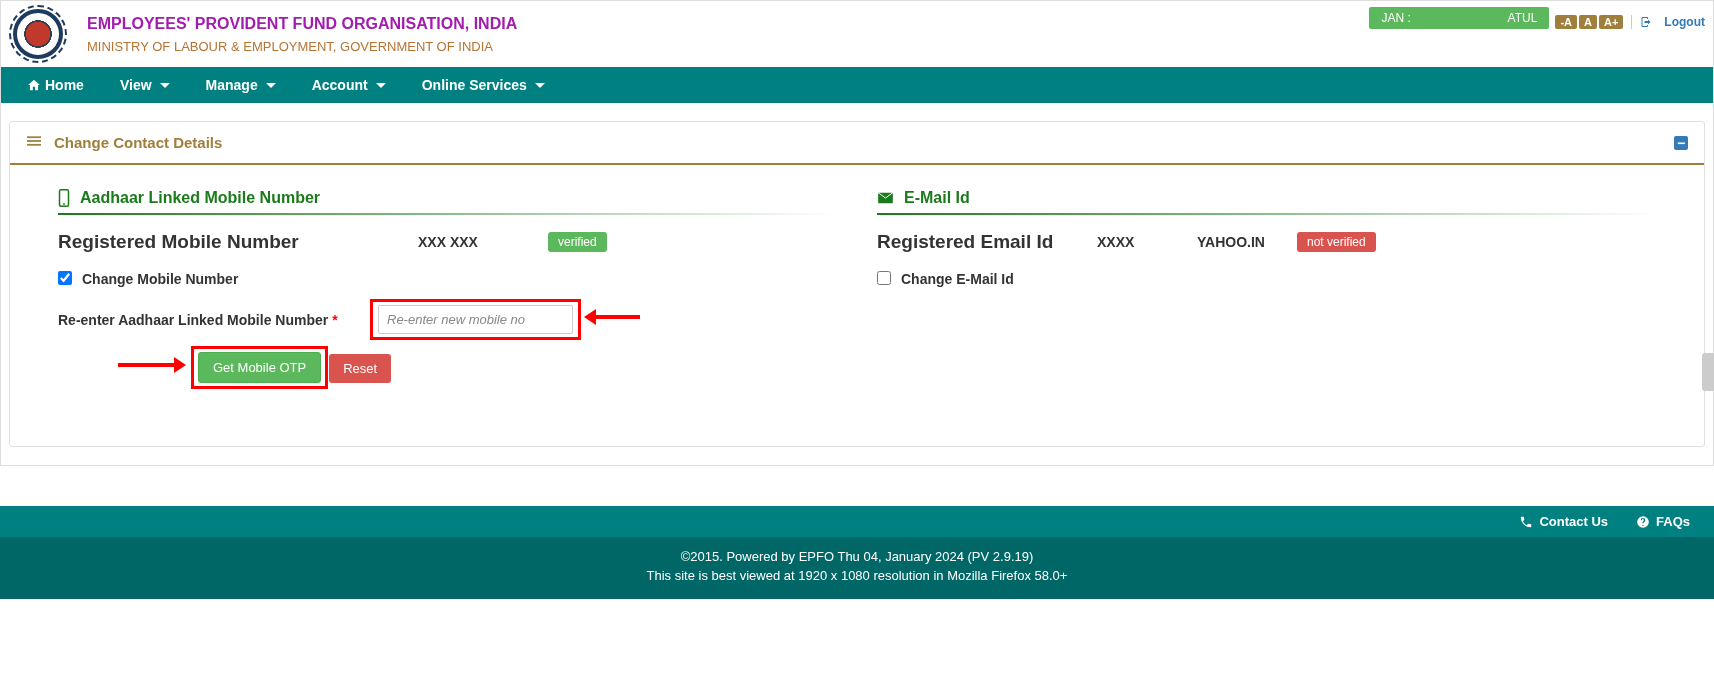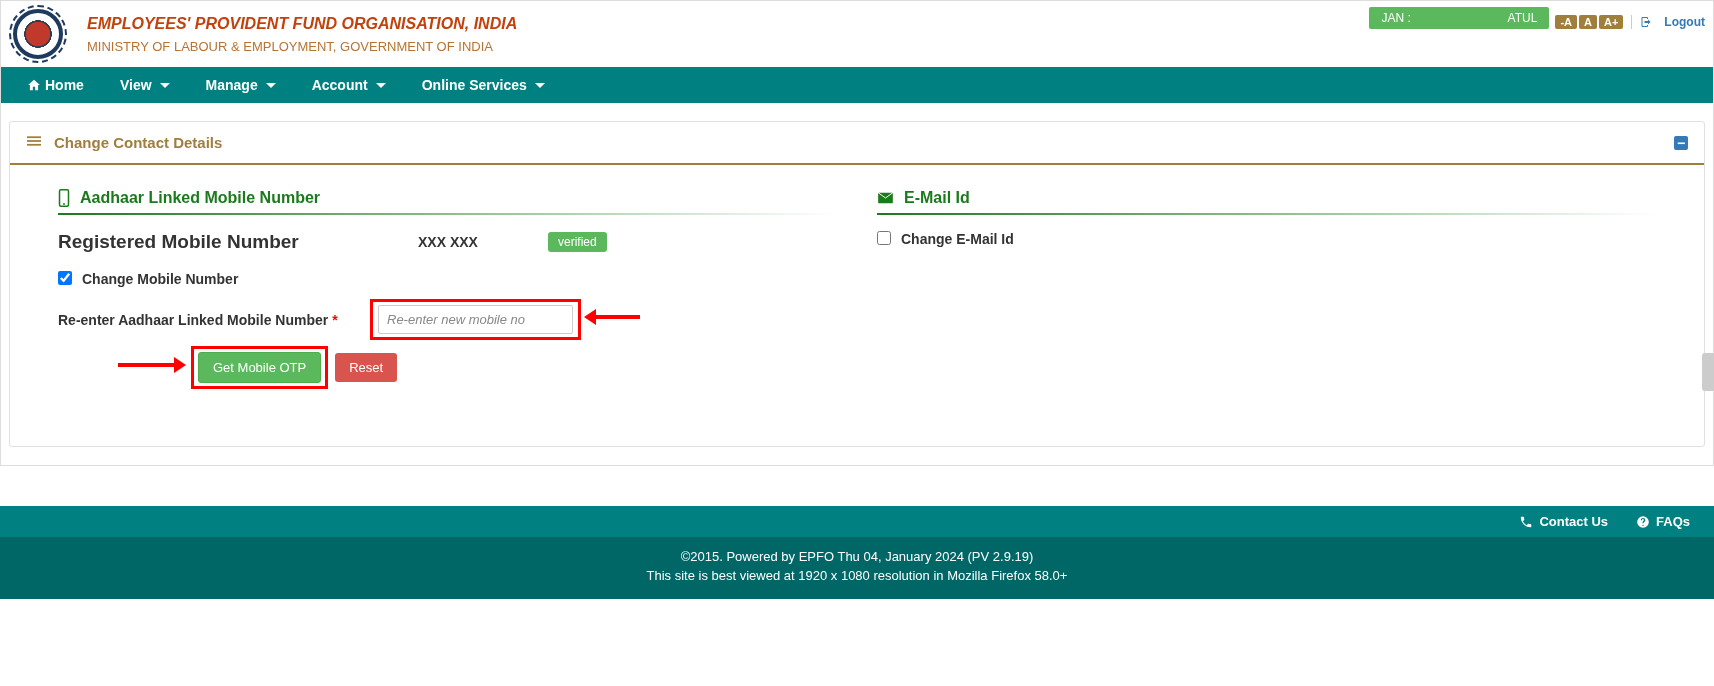--- a/index.html
+++ b/index.html
@@ -3,21 +3,21 @@
   <meta charset="utf-8">
   <style>
     * { margin: 0; padding: 0; box-sizing: border-box; }
     body { font-family: Arial, Helvetica, sans-serif; font-size: 14px; color: #333; background: #fff; }
     .container { width: 1714px; margin: 0 auto; border: 1px solid #ddd; background: #fff; }
     
     .header { display: flex; align-items: center; padding: 8px 12px; position: relative; }
     .logo { width: 50px; height: 50px; border-radius: 50%; background: radial-gradient(circle, #c0392b 40%, #2c3e50 42%, #2c3e50 46%, transparent 47%); border: 4px solid #1e3a5f; position: relative; margin-right: 24px; }
     .logo::before { content: ""; position: absolute; inset: -8px; border-radius: 50%; border: 2px dashed #1e3a5f; }
     .titles { }
-    .org-title { font-size: 16px; font-weight: bold; color: #c2410c; font-style: italic; }
+    .org-title { font-size: 16px; font-weight: bold; color: #a21caf; }
     .ministry-title { font-size: 13px; color: #b87333; margin-top: 6px; }
     .top-right { position: absolute; right: 8px; top: 6px; display: flex; flex-direction: row; align-items: flex-end; gap: 6px; }
     .user-bar { background: #5cb85c; color: #fff; font-size: 12px; padding: 4px 12px; border-radius: 2px; min-width: 180px; display: flex; justify-content: space-between; gap: 60px; }
     .acc-row { display: flex; align-items: center; gap: 8px; }
     .font-btns { display: flex; gap: 2px; }
     .font-btn { background: #a07e3b; color: #fff; font-size: 11px; font-weight: bold; padding: 1px 5px; border-radius: 2px; cursor: pointer; }
     .logout { color: #337ab7; font-size: 12px; font-weight: bold; border-left: 1px solid #ccc; padding-left: 8px; display: inline-flex; align-items: center; gap: 12px; cursor: pointer; }
     .logout svg { width: 12px; height: 12px; fill: #337ab7; }
     
     .navbar { background: #008080; display: flex; padding: 0 8px; }
@@ -46,21 +46,21 @@
     .chk-row { display: flex; align-items: flex-start; gap: 10px; margin-bottom: 18px; }
     .chk-row label { font-weight: bold; font-size: 14px; }
     input[type="checkbox"] { width: 14px; height: 14px; cursor: pointer; }
     .form-row { display: flex; align-items: center; margin-bottom: 18px; position: relative; }
     .form-label { width: 300px; font-size: 14px; font-weight: bold; }
     .req { color: red; font-weight: bold; margin-left: 4px; }
     .input-wrap { position: relative; }
     .input-highlight { position: absolute; inset: -6px -8px; border: 3px solid red; pointer-events: none; z-index: 2; }
     input[type="text"] { width: 195px; padding: 6px 8px; border: 1px solid #ccc; border-radius: 2px; font-style: italic; color: #888; font-size: 13px; }
     input[type="text"]::placeholder { color: #888; font-style: italic; }
-    .btn-row { display: flex; align-items: center; gap: 14px; margin-top: 16px; position: relative; padding-left: 140px; }
+    .btn-row { display: flex; align-items: flex-end; gap: 8px; margin-top: 16px; position: relative; padding-left: 140px; }
     .btn-highlight { position: absolute; border: 3px solid red; pointer-events: none; }
     .btn { padding: 7px 14px; border-radius: 3px; color: #fff; font-size: 13px; border: none; cursor: pointer; }
     .btn-green { background: #5cb85c; border: 1px solid #4cae4c; }
     .btn-red { background: #d9534f; }
     .btn-arrow { position: absolute; left: 60px; top: 11px; width: 56px; height: 4px; background: red; }
     .btn-arrow::after { content:""; position:absolute; right:-12px; top:-6px; border-top:8px solid transparent;border-bottom:8px solid transparent;border-left:12px solid red; }
     .arrow-to-input { position:absolute; left: 524px; top: 10px; width: 44px; height:4px; background:red; }
     .arrow-to-input::before { content:""; position:absolute; left:-12px; top:-6px; border-top:8px solid transparent; border-bottom:8px solid transparent; border-right:12px solid red; }
     
     .gap { height: 40px; }
@@ -194,20 +194,26 @@
       <div class="col">
         <div class="section-title">
           <svg class="env" viewBox="0 0 24 18">
                 <rect x="1" y="1" width="22" height="16" rx="1" fill="#1b7a1b"></rect>
                 <path d="M1 1l11 8L23 1" fill="none" stroke="#fff" stroke-width="1.5"></path>
               </svg>
           <span>E-Mail Id</span>
         </div>
         <div class="section-underline"></div>
 
+        <div class="row">
+          <div class="label" style="width:220px;">Registered Email Id</div>
+          <div class="value" style="width:100px;">XXXX</div>
+          <div class="value2">YAHOO.IN</div>
+          <span class="badge badge-notverified">not verified</span>
+        </div>
 
         <div class="chk-row">
           <input type="checkbox" style="">
           <label>Change E-Mail Id</label>
         </div>
       </div>
     </div>
   </div>
 
 </div>

